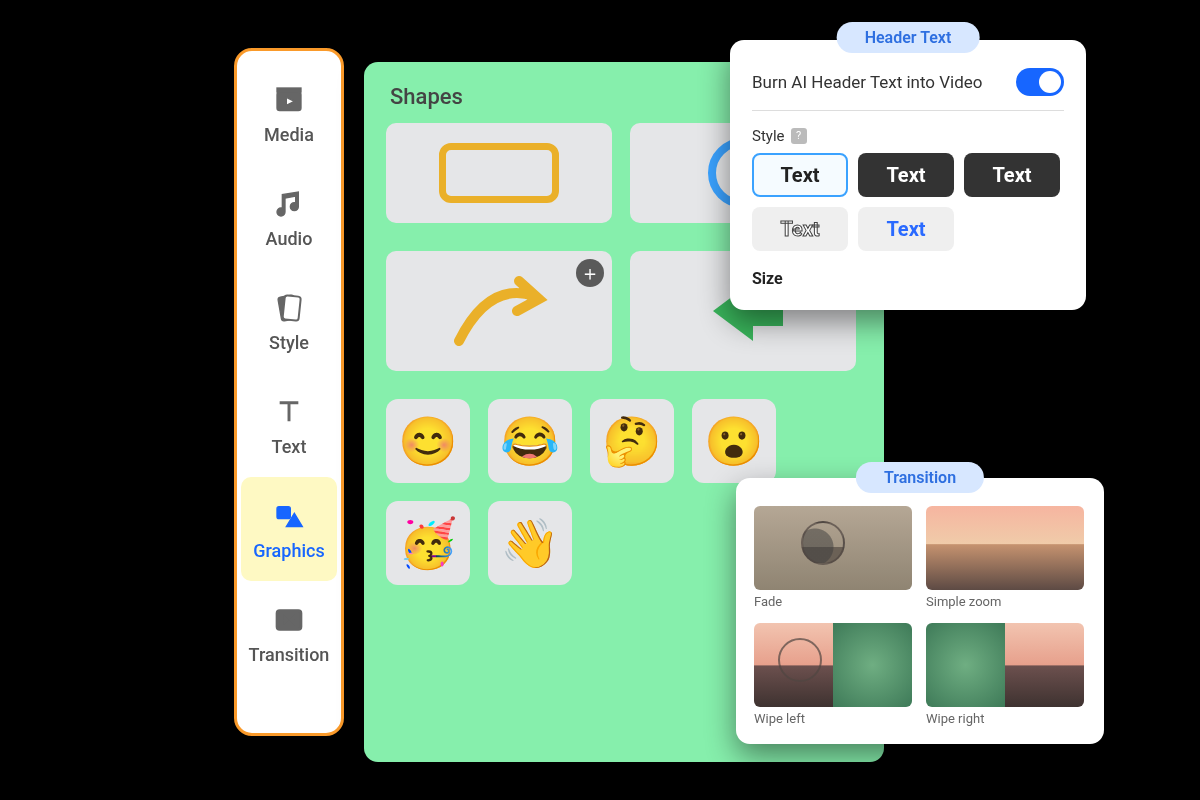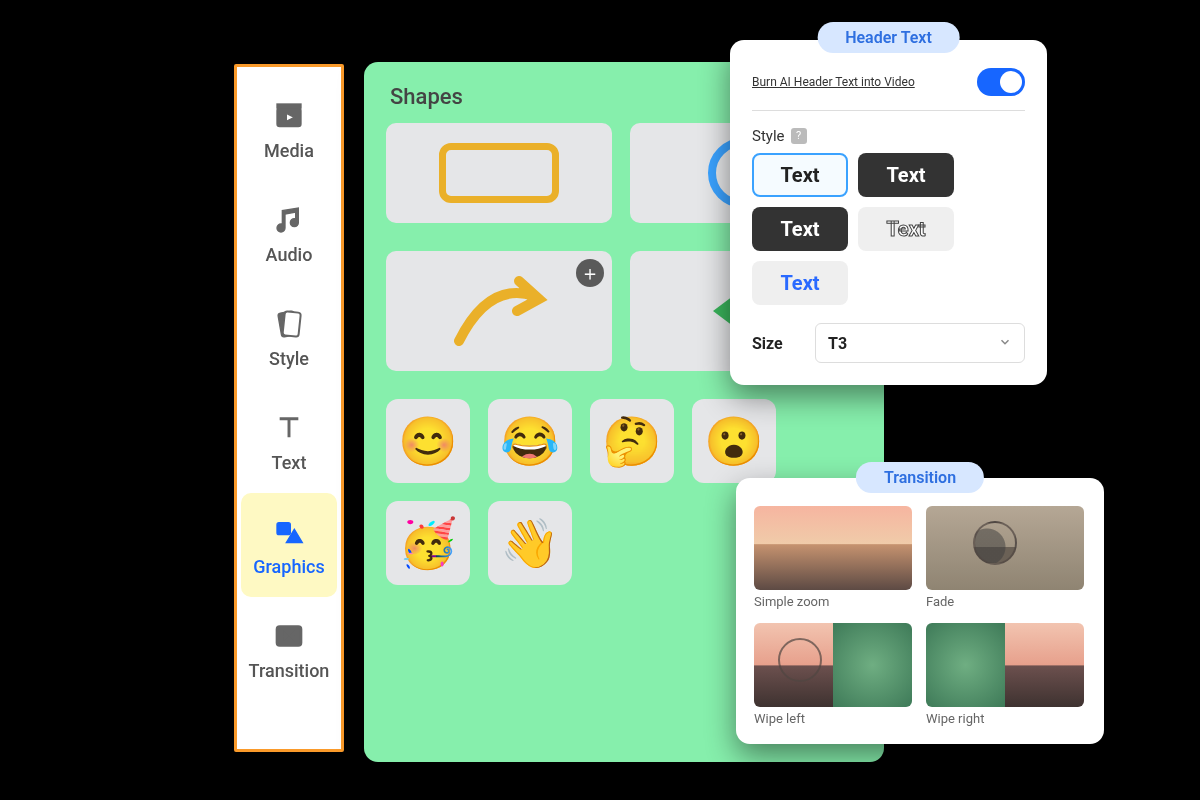--- a/index.html
+++ b/index.html
@@ -8,25 +8,25 @@
     width: 1200px; height: 800px;
     background: #000;
     font-family: -apple-system, BlinkMacSystemFont, "Segoe UI", Roboto, Helvetica, Arial, sans-serif;
     color: #222;
   }
   .stage { position: relative; width: 1200px; height: 800px; }
 
   
   .sidebar {
     position: absolute;
-    left: 234px; top: 64px;
+    left: 234px; top: 48px;
     width: 110px; height: 688px;
     background: #fff;
     border: 3px solid #fa9a2a;
-    border-radius: 2px;
+    border-radius: 18px;
     box-shadow: 0 6px 20px rgba(0,0,0,.4);
     display: flex; flex-direction: column;
     align-items: stretch;
     padding: 10px 4px;
   }
   .side-item {
     display: flex; flex-direction: column; align-items: center; justify-content: center;
     gap: 6px;
     height: 104px;
     border-radius: 10px;
@@ -77,32 +77,32 @@
   .emoji-grid { display:flex; flex-wrap:wrap; gap:18px; }
   .emoji-tile {
     width:84px; height:84px; background:#e5e6e8; border-radius:12px;
     display:flex; align-items:center; justify-content:center; font-size:48px;
     cursor:pointer;
   }
 
   
   .header-panel {
     position:absolute; left:730px; top:40px;
-    width:317px;
+    width:356px;
     background:#fff; border-radius:14px;
     box-shadow:0 12px 30px rgba(0,0,0,.45);
     padding:0 0 22px 0;
   }
   .pill-title {
     position:absolute; top:-18px; left:50%; transform:translateX(-50%);
     background:#d7e7ff; color:#2e6fe0; font-weight:600; font-size:16px;
     padding:6px 28px; border-radius:16px;
   }
   .hp-body { padding:28px 22px 0 22px; }
-  .toggle-row { display:flex; justify-content:space-between; align-items:center; font-size:12px; color:#333; padding-bottom:14px; border-bottom:1px solid #ddd;text-decoration:underline;}
+  .toggle-row { display:flex; justify-content:space-between; align-items:center; font-size:17px; color:#333; padding-bottom:14px; border-bottom:1px solid #ddd;}
   .switch {
     width:48px;height:28px;border-radius:14px;background:#1766ff;position:relative;cursor:pointer;
   }
   .switch::after{content:"";position:absolute;top:3px;right:3px;width:22px;height:22px;background:#fff;border-radius:50%;}
   .field-label{font-size:15px;color:#333;margin:16px 0 8px 0;display:flex;align-items:center;gap:6px;}
   .help-chip{display:inline-block;width:16px;height:16px;background:#bbb;border-radius:3px;color:#fff;font-size:11px;line-height:16px;text-align:center;}
   .style-grid{display:flex;flex-wrap:wrap;gap:10px;}
   .style-opt{
     width:96px;height:44px;border-radius:8px;background:#efefef;
     display:flex;align-items:center;justify-content:center;
@@ -252,42 +252,34 @@
       </div>
       <div class="style-grid">
         <div class="style-opt sel">Text</div>
         <div class="style-opt dark">Text</div>
         <div class="style-opt dark">Text</div>
         <div class="style-opt outline">Text</div>
         <div class="style-opt blue">Text</div>
       </div>
       <div class="size-row">
         <span>Size</span>
-        <div class="size-select">
-          <span>T3</span>
-          <span>
-            <svg width="14" height="14" viewBox="0 0 24 24" fill="none" stroke="#888" stroke-width="2.5">
-                <path d="M6 9l6 6 6-6"></path>
-              </svg>
-          </span>
-        </div>
       </div>
     </div>
   </div>
 
   <div class="trans-panel">
     <div class="pill-title">Transition</div>
     <div class="trans-grid">
       <div class="trans-item">
+        <div class="trans-thumb thumb-fade ferris"></div>
+        <div class="trans-label">Fade</div>
+      </div>
+      <div class="trans-item">
         <div class="trans-thumb thumb-zoom"></div>
         <div class="trans-label">Simple zoom</div>
-      </div>
-      <div class="trans-item">
-        <div class="trans-thumb thumb-fade ferris"></div>
-        <div class="trans-label">Fade</div>
       </div>
       <div class="trans-item">
         <div class="trans-thumb thumb-wiper">
           <div class="half sunset ferris"></div>
             <div class="half green"></div>
         </div>
         <div class="trans-label">Wipe left</div>
       </div>
       <div class="trans-item">
         <div class="trans-thumb thumb-wiper">

